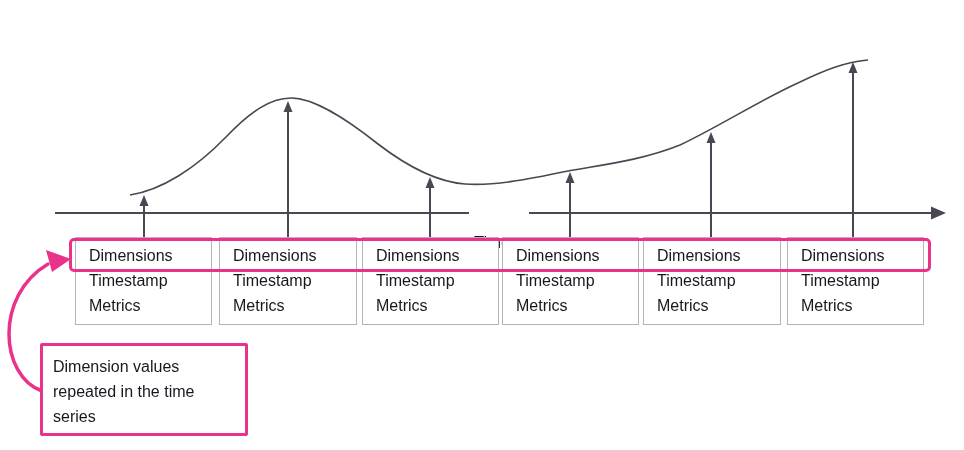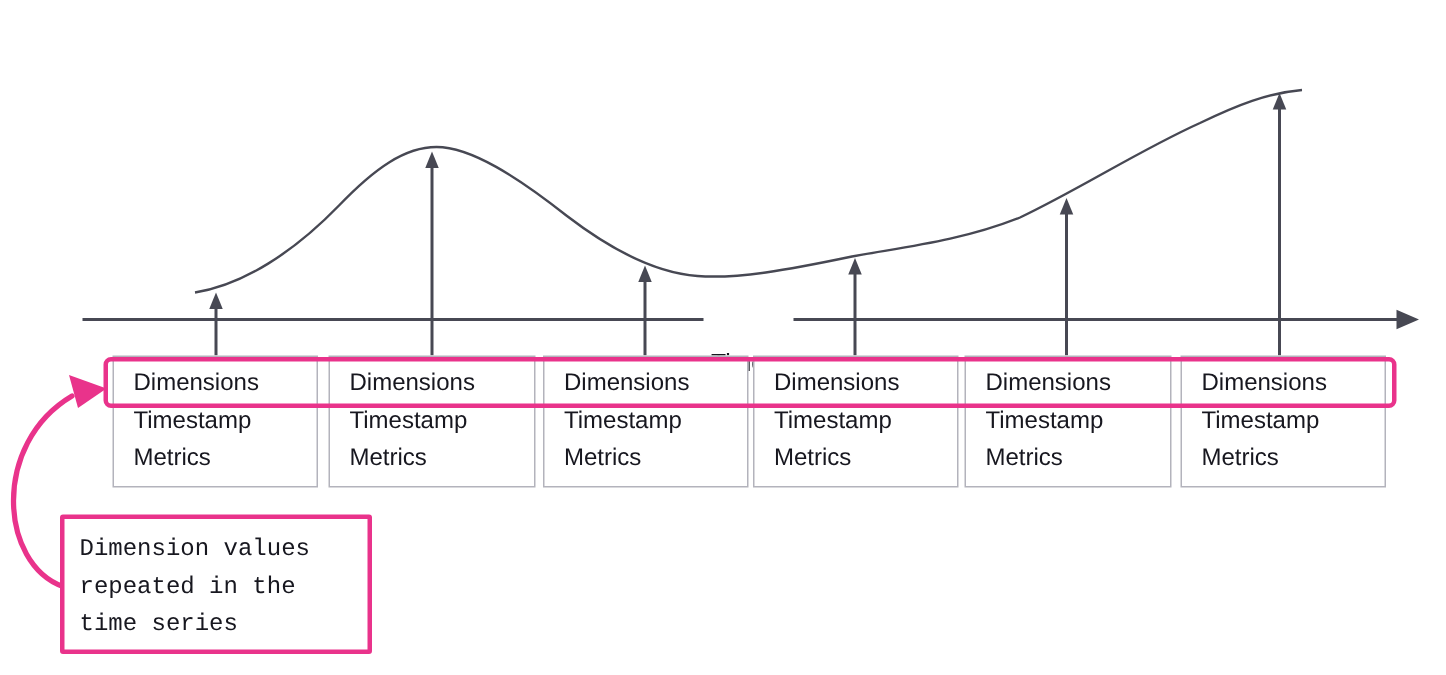--- a/index.html
+++ b/index.html
@@ -77,21 +77,20 @@
     position: absolute;
     left: 40px; top: 343px;
     width: 208px; height: 93px;
     background: #ffffff;
     border: 3.5px solid var(--accent);
     border-radius: 2px;
     padding: 8px 8px 8px 10px;
     font-size: 16px;
     line-height: 25px;
     color: var(--text);
-    font-family: Liberation Mono, monospace;
   }
 </style>
 </head>
 <body>
 
 <div class="stage">
 
   <svg class="layer" viewBox="0 0 964 450" aria-hidden="true">
 
     <path class="curve" d="M 130 195

